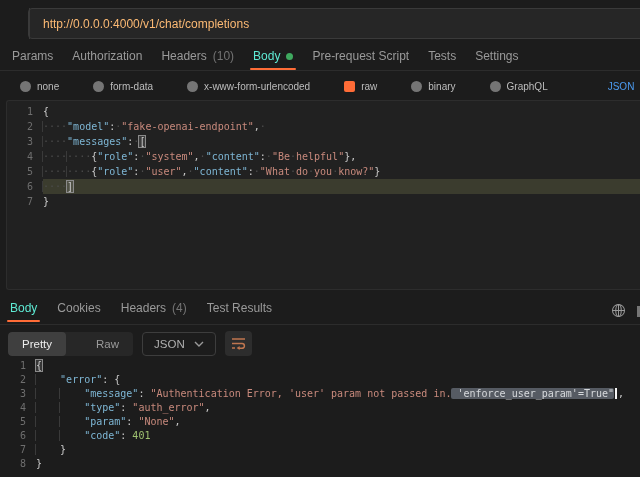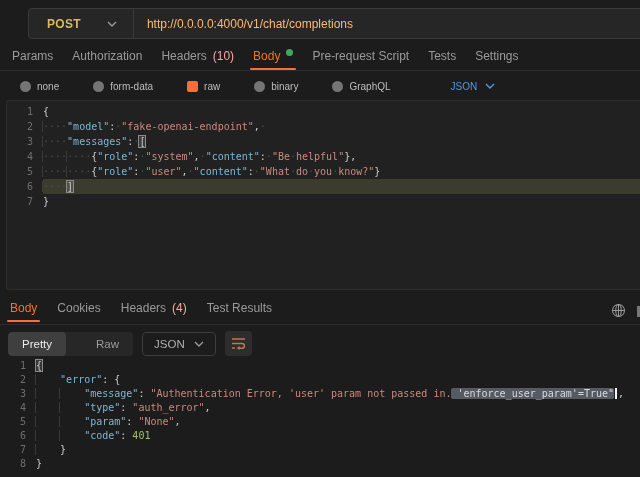--- a/index.html
+++ b/index.html
@@ -16,23 +16,23 @@
     background:#262626; border:1px solid #3a3a3a; border-radius:4px;
     display:flex; align-items:center;
   }
   .method { display:flex; align-items:center; gap:26px; padding:0 16px 0 18px; cursor:pointer; }
   .method-label { font-size:12px; font-weight:bold; color:#ddb95d; letter-spacing:.3px; }
   .url-divider { width:1px; height:31px; background:#3a3a3a; }
   .url-text { padding-left:13px; font-size:12px; color:#fdba74; white-space:nowrap; }
   .chev { width:10px; height:6px; display:inline-block; }
   
   .req-tabs { position:absolute; top:46px; left:12px; height:20px; display:flex; gap:19px; align-items:center; font-size:12px; }
-  .tab { color:#9a9a9a; position:relative; white-space:nowrap; cursor:pointer; display:flex; gap:6px; }
-  .tab .count { color:#fca5a5; }
-  .tab.active { color:#f97316; }
+  .tab { color:#9a9a9a; position:relative; white-space:nowrap; cursor:pointer; display:flex; align-items:center; gap:6px; }
+  .tab .count { color:#737373; }
+  .tab.active { color:#5eead4; }
   .tab.active::after { content:""; position:absolute; left:-3px; right:-3px; bottom:-7px; height:2px; background:#ff6c37; border-radius:1px; }
   .tab-dot { width:7px; height:7px; border-radius:50%; background:#3fa95f; }
   .rule { position:absolute; left:0; width:640px; height:1px; background:#2c2c2c; }
   
   .body-type-row { position:absolute; top:72px; left:20px; height:28px; display:flex; align-items:center; gap:34px; font-size:10px; color:#bdbdbd; }
   .radio-opt { display:flex; align-items:center; gap:6px; cursor:pointer; white-space:nowrap; }
   .radio { width:11px; height:11px; border-radius:50%; background:#757575; }
   .radio.sel { background:#ff6c37; }
   .format-sel { display:flex; align-items:center; gap:8px; margin-left:26px; color:#4c9bf0; cursor:pointer; }
   
@@ -66,26 +66,20 @@
   .seg-group { display:flex; background:#272727; border-radius:4px; overflow:hidden;gap:16px; }
   .seg { padding:6px 14px; font-size:11.5px; color:#9a9a9a; cursor:pointer; }
   .seg.active { background:#3f3f3f; color:#ececec; border-radius:4px; }
   .dd { display:flex; align-items:center; gap:9px; border:1px solid #3d3d3d; border-radius:4px; padding:5px 11px; font-size:11.5px; color:#b0b0b0; cursor:pointer; }
   .wrap-btn { width:27px; height:25px; background:#2d2d2d; border-radius:4px; display:flex; align-items:center; justify-content:center; cursor:pointer; }
 </style>
 </head>
 <body>
 
 <div class="url-bar">
-  <div class="method">
-    <span class="method-label">POST</span>
-    <svg class="chev" viewBox="0 0 10 6">
-        <polyline points="1,1 5,5 9,1" fill="none" stroke="#9a9a9a" stroke-width="1.4"></polyline>
-      </svg>
-  </div>
   <div class="url-divider"></div>
   <div class="url-text">http://0.0.0.0:4000/v1/chat/completions</div>
 </div>
 
 <div class="req-tabs">
   <div class="tab">
       <span>Params</span>
     </div>
   <div class="tab">
       <span>Authorization</span>
@@ -111,20 +105,24 @@
 <div class="rule" style="top:70px"></div>
 
 <div class="body-type-row">
   <div class="radio-opt">
       <span class="radio"></span>
       <span>none</span>
     </div>
   <div class="radio-opt">
       <span class="radio"></span>
       <span>form-data</span>
+    </div>
+  <div class="radio-opt">
+      <span class="radio"></span>
+      <span>x-www-form-urlencoded</span>
     </div>
   <div class="radio-opt">
       <span class="radio sel"></span>
       <span>raw</span>
     </div>
   <div class="radio-opt">
       <span class="radio"></span>
       <span>binary</span>
     </div>
   <div class="radio-opt">

